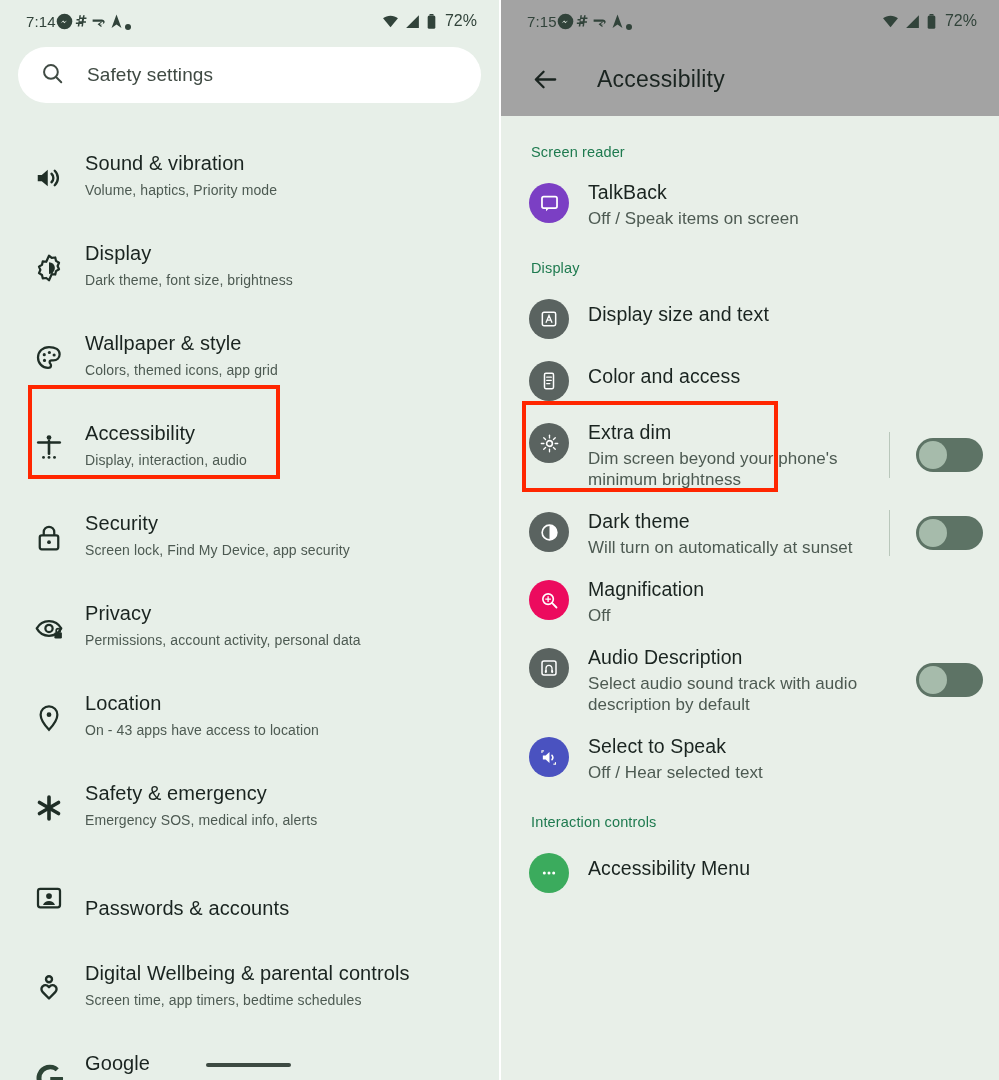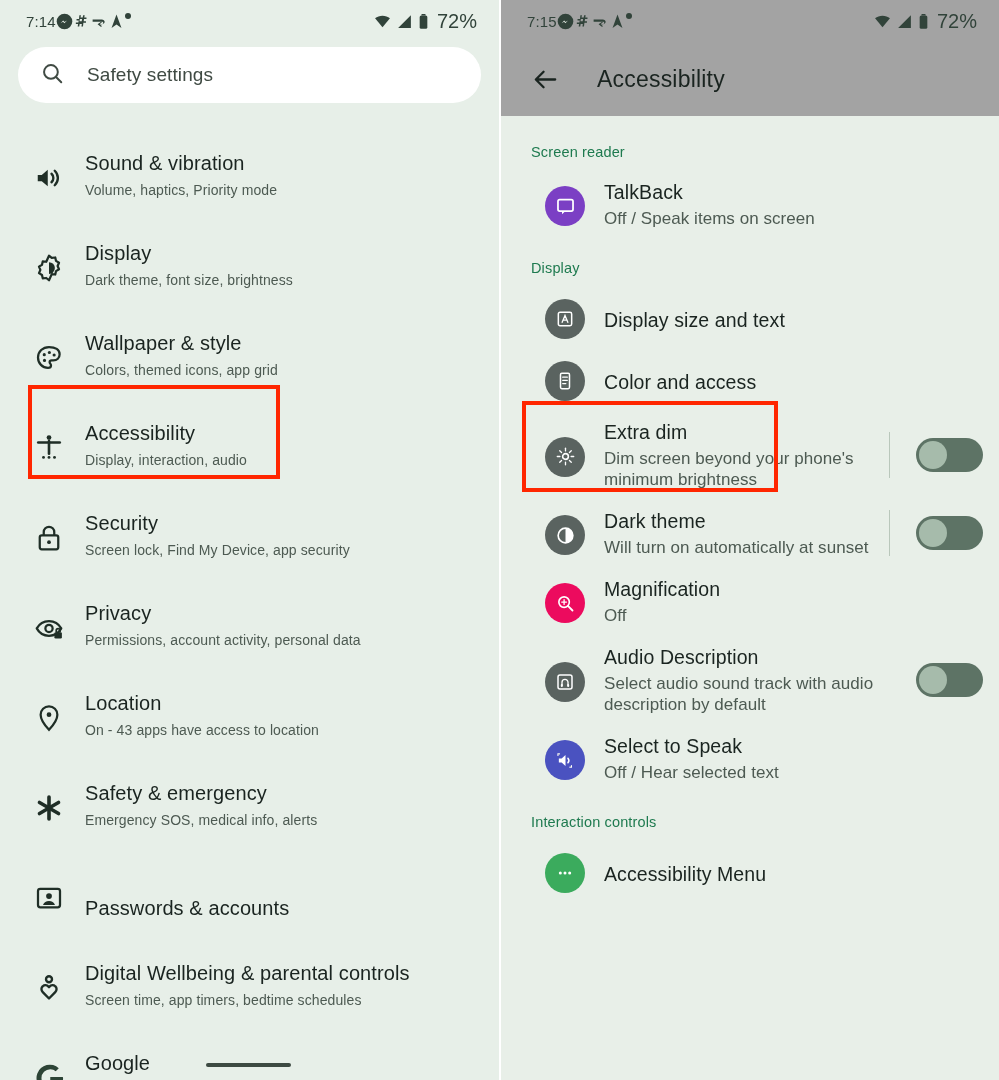--- a/index.html
+++ b/index.html
@@ -14,24 +14,24 @@
   
   .panel { position: relative; height: 1080px; overflow: hidden; }
   .panel-left  { width: 499px; background: #e7efe8; }
   .panel-right { width: 500px; background: #e8efe8; border-left: 2px solid #ffffff; }
 
   
   .statusbar {
     height: 42px; display: flex; align-items: center;
     padding: 0 22px 0 26px; color: #31433a;
   }
-  .sb-left { display: flex; align-items: flex-start; }
+  .sb-left { display: flex; align-items: flex-end; }
   .sb-time { font-size: 15px; font-weight: 500; letter-spacing: .1px; color: #31433a; }
   .sb-right { margin-left: auto; display: flex; align-items: center; gap: 4px; }
-  .sb-pct { font-size: 20px; font-weight: 500; color: #31433a; margin-left: 3px; }
+  .sb-pct { font-size: 16px; font-weight: 500; color: #31433a; margin-left: 3px; }
   .sb-ico { display: block; }
   .dot-ico { width: 6px; height: 6px; border-radius: 50%; background: #31433a; }
 
   
   .searchbar {
     margin: 5px 18px 0 18px; height: 56px; background: #ffffff;
     border-radius: 28px; display: flex; align-items: center; padding: 0 22px;
   }
   .searchbar .s-ico { flex: 0 0 auto; margin-right: 22px; }
   .search-ph { font-size: 19px; color: #3f4a43; letter-spacing: .1px; }
@@ -62,21 +62,21 @@
               cursor: pointer; }
   .topbar-title { font-size: 23px; color: #1a2420; margin-left: 30px; letter-spacing: .2px; }
 
   
   .rcontent { padding-top: 6px; }
   .section-head {
     font-size: 14.5px; color: #1e7a4f; font-weight: 400;
     padding: 22px 0 10px 30px; letter-spacing: .15px;
   }
   .arow {
-    display: flex; align-items: center; padding: 9px 16px 9px 44px;
+    display: flex; align-items: flex-start; padding: 9px 16px 9px 28px;
     min-height: 62px; position: relative;
   }
   .arow .circ {
     flex: 0 0 40px; width: 40px; height: 40px; border-radius: 50%;
     display: flex; align-items: center; justify-content: center; margin-top: 4px;
   }
   .arow .atext { margin-left: 19px; padding-top: 0px; flex: 1 1 auto; min-width: 0; }
   .atitle { font-size: 19.5px; color: #1a2420; line-height: 27px; letter-spacing: .1px; }
   .asub { font-size: 17px; color: #4d5a52; line-height: 21px; margin-top: 2px; letter-spacing: .05px; }
   .arow.single .atext { padding-top: 6px; }

